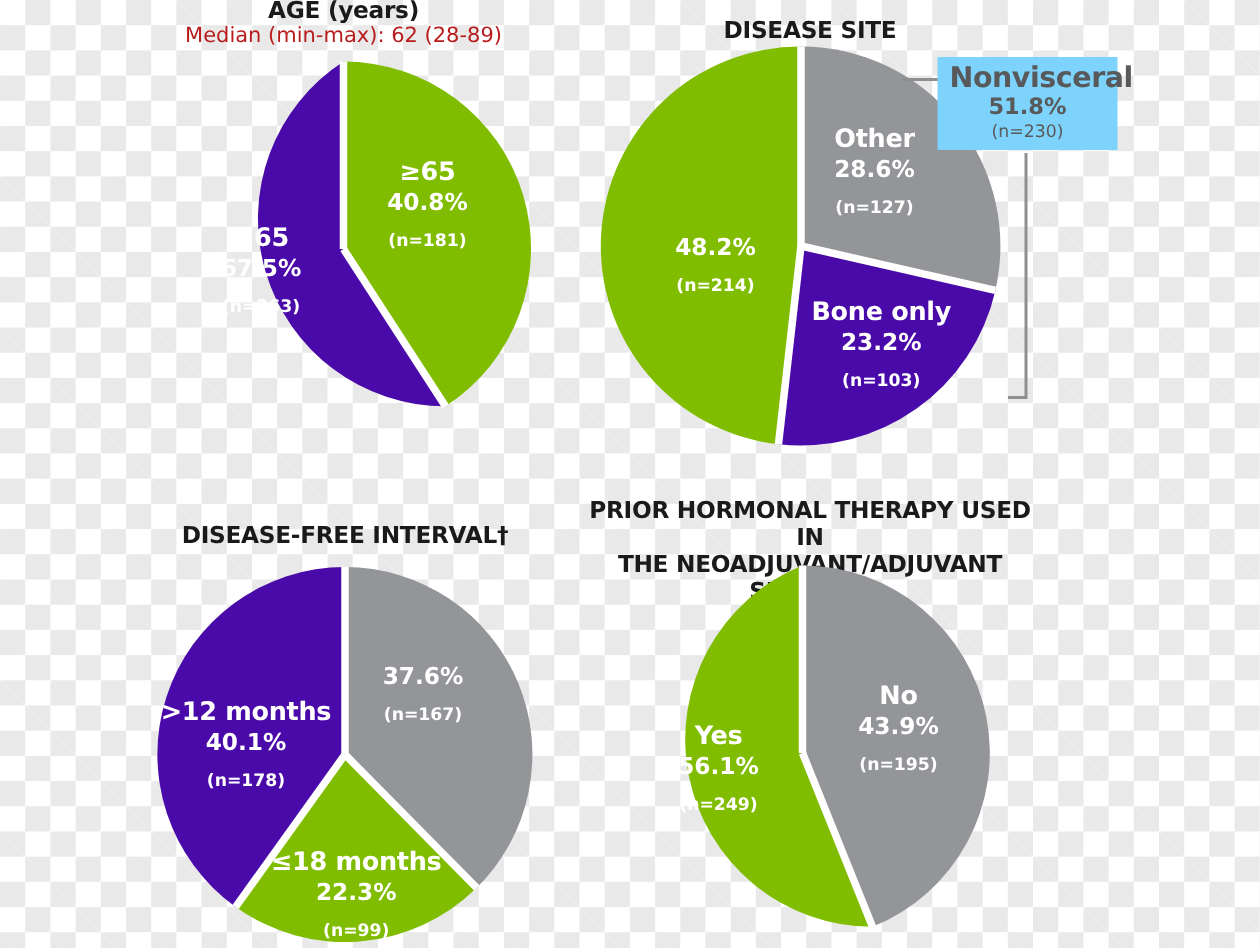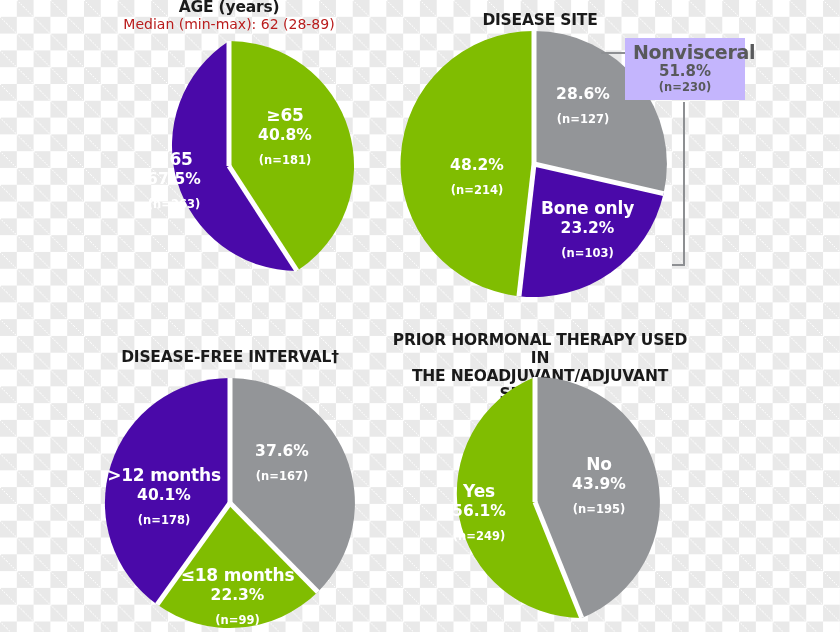--- a/index.html
+++ b/index.html
@@ -76,42 +76,42 @@
   .slice-label .nn {
     font-weight: bold;
     font-size: 11.5px;
     display: block;
     margin-top: 11px;
   }
 
   
   .callout {
     position: absolute;
-    background: #c4b5fd;
+    background: #7dd3fc;
     text-align: center;
     color: #58595b;
     padding: 3px 8px 6px 8px;
     box-sizing: border-box;
   }
   .callout .nm {
     display: block;
     font-weight: bold;
     font-size: 19px;
     letter-spacing: -0.3px;
     line-height: 22px;
   }
   .callout .pc {
     display: block;
     font-weight: bold;
     font-size: 15px;
     line-height: 17px;
   }
   .callout .nn {
     display: block;
-    font-weight: bold;
+    font-weight: normal;
     font-size: 11.5px;
     line-height: 14px;
   }
 
   .leader-line {
     position: absolute;
     background: #8d8f92;
   }
   .bracket {
     position: absolute;
@@ -163,20 +163,21 @@
       <path fill="#4a09a9" d="M 133 133 L 262.6 162.6 A 133 133 0 0 1 117.97 265.2 Z"></path>
 
       <path fill="#80bd01" d="M 133 133 L 117.97 265.2 A 133 133 0 0 1 133 0 Z"></path>
       <line x1="133" y1="133" x2="133" y2="0" stroke="#ffffff" stroke-width="5"></line>
       <line x1="133" y1="133" x2="262.6" y2="162.6" stroke="#ffffff" stroke-width="5"></line>
       <line x1="133" y1="133" x2="117.97" y2="265.2" stroke="#ffffff" stroke-width="5"></line>
     </svg>
   </div>
 
   <div class="slice-label" style="left:523px; top:84px; width:120px;">
+    <span class="nm">Other</span>
     <span class="pc">28.6%</span>
     <span class="nn">(n=127)</span>
   </div>
 
   <div class="slice-label" style="left:525px; top:199px; width:125px;">
     <span class="nm">Bone only</span>
     <span class="pc">23.2%</span>
     <span class="nn">(n=103)</span>
   </div>
 

